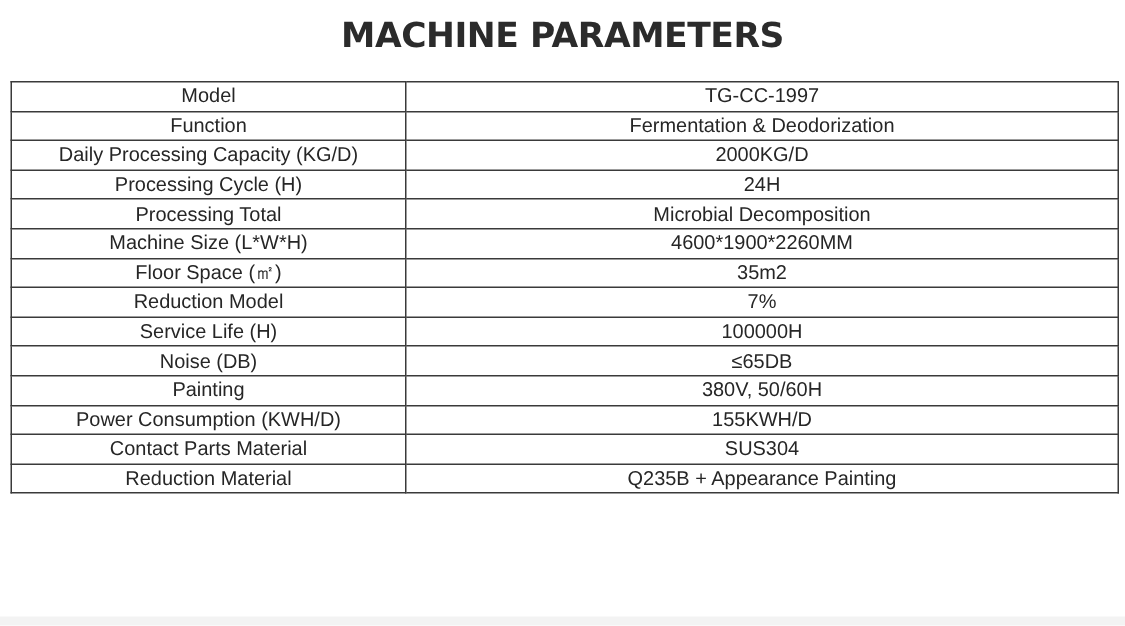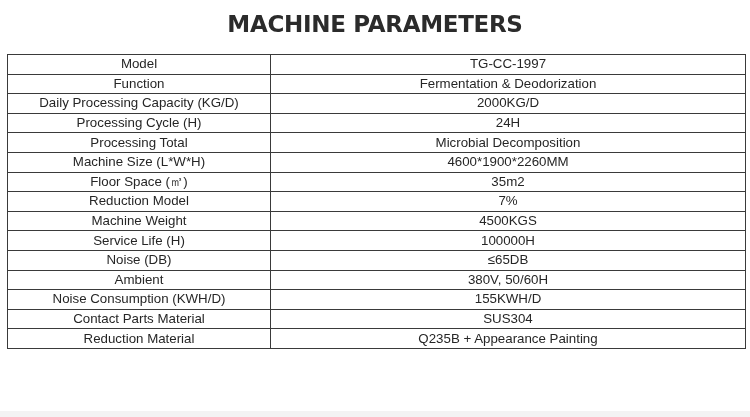--- a/index.html
+++ b/index.html
@@ -93,37 +93,33 @@
     </tr>
     <tr>
       <td class="label-cell">Floor Space (㎡)</td>
       <td class="value-cell">35m2</td>
     </tr>
     <tr>
       <td class="label-cell">Reduction Model</td>
       <td class="value-cell">7%</td>
     </tr>
     <tr>
-      <td class="label-cell">Machine Weight</td>
-      <td class="value-cell">4500KGS</td>
-    </tr>
-    <tr>
       <td class="label-cell">Service Life (H)</td>
       <td class="value-cell">100000H</td>
     </tr>
     <tr>
       <td class="label-cell">Noise (DB)</td>
       <td class="value-cell">≤65DB</td>
     </tr>
     <tr>
-      <td class="label-cell">Ambient</td>
+      <td class="label-cell">Painting</td>
       <td class="value-cell">380V, 50/60H</td>
     </tr>
     <tr>
-      <td class="label-cell">Noise Consumption (KWH/D)</td>
+      <td class="label-cell">Power Consumption (KWH/D)</td>
       <td class="value-cell">155KWH/D</td>
     </tr>
     <tr>
       <td class="label-cell">Contact Parts Material</td>
       <td class="value-cell">SUS304</td>
     </tr>
     <tr>
       <td class="label-cell">Reduction Material</td>
       <td class="value-cell">Q235B + Appearance Painting</td>
     </tr>

